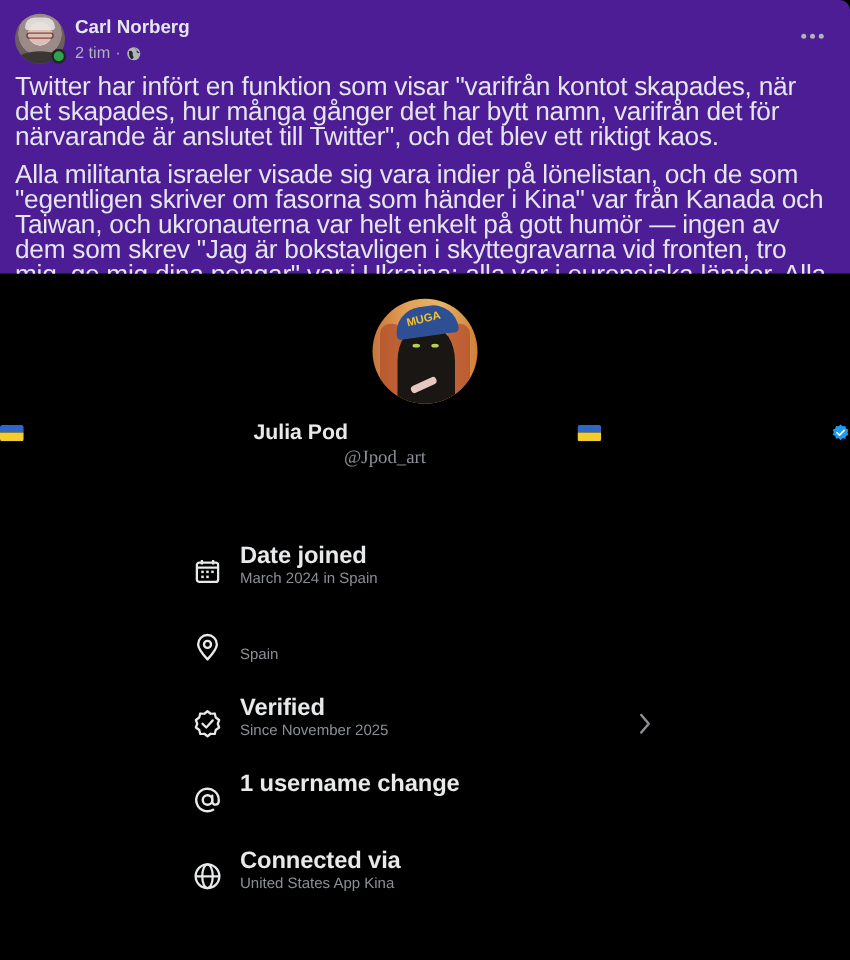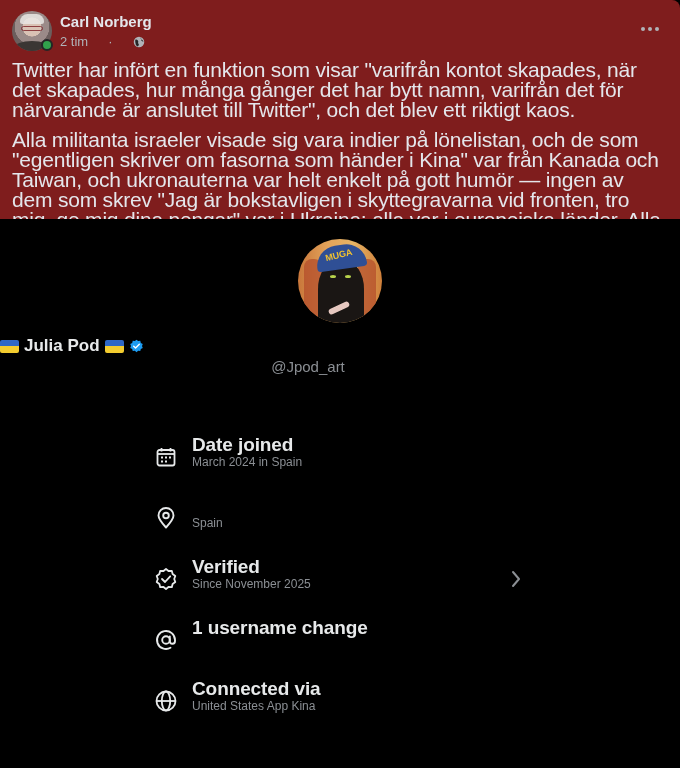--- a/index.html
+++ b/index.html
@@ -1,39 +1,39 @@
 <!DOCTYPE html>
 <html><head>
   <meta charset="utf-8">
   <style>
     * { box-sizing: border-box; margin: 0; padding: 0; }
     html, body { width: 680px; height: 768px; background: #000; overflow: hidden; }
     body { font-family: "Liberation Sans", sans-serif; position: relative; }
 
     .post-card {
       position: absolute; left: 0; top: 0; width: 680px; height: 219px;
-      background: #7f1d1d; border-top-right-radius: 8px;
+      background: #4c1d95; border-top-right-radius: 8px;
     }
     .post-header { position: absolute; left: 12px; top: 11px; height: 40px; width: 656px; }
     .avatar {
       position: absolute; left: 0; top: 0; width: 40px; height: 40px; border-radius: 50%;
       background: radial-gradient(circle at 50% 40%, #d9c2b5 0 30%, #9a8a88 31% 55%, #6b5e5d 56% 100%);
       overflow: hidden;
     }
     .avatar .glasses { position: absolute; left: 9px; top: 15px; width: 22px; height: 5px; border: 1.5px solid #7a1f26; border-radius: 3px; opacity: .8; }
     .avatar .hair { position: absolute; left: 8px; top: 3px; width: 24px; height: 10px; background: #e9e6e4; border-radius: 12px 12px 4px 4px; opacity: .85; }
     .avatar .shirt { position: absolute; left: 2px; top: 30px; width: 36px; height: 14px; background: #3a3634; border-radius: 50% 50% 0 0; }
     .online-dot {
       position: absolute; left: 29px; top: 28px; width: 12px; height: 12px; border-radius: 50%;
       background: #31a24c; border: 2px solid #242526;
     }
     .author-name {
       position: absolute; left: 48px; top: 2px; color: #e4e6eb; font-weight: bold; font-size: 15px;
     }
-    .meta-line { position: absolute; left: 48px; top: 23px; color: #b0b3b8; font-size: 13px; display: flex; align-items: center; gap: 20px; }
+    .meta-line { position: absolute; left: 48px; top: 23px; color: #b0b3b8; font-size: 13px; display: flex; align-items: flex-end; gap: 4px; }
     .globe-small { width: 12px; height: 12px; display: inline-block; }
     .more-button {
       position: absolute; right: 0; top: 4px; width: 36px; height: 28px; display: flex; align-items: center; justify-content: center; gap: 3px; cursor: pointer;
     }
     .more-button span { width: 4px; height: 4px; border-radius: 50%; background: #b0b3b8; }
 
     .post-text {
       position: absolute; left: 12px; top: 60px; width: 656px; color: #e4e6eb; font-size: 21px; line-height: 20px;
       letter-spacing: -0.2px;
     }
@@ -47,28 +47,28 @@
     }
     .profile-pic .bg-red { position: absolute; left: 6px; top: 20px; width: 18px; height: 60px; background: #b24a2a; border-radius: 8px; opacity: .7; }
     .profile-pic .bg-red2 { position: absolute; right: 6px; top: 20px; width: 18px; height: 60px; background: #b24a2a; border-radius: 8px; opacity: .7; }
     .profile-pic .cat { position: absolute; left: 20px; top: 22px; width: 46px; height: 70px; background: #1a1614; border-radius: 40% 40% 20% 20%; }
     .profile-pic .cap { position: absolute; left: 18px; top: 6px; width: 50px; height: 24px; background: #2f4f95; border-radius: 24px 24px 4px 4px; transform: rotate(-8deg); }
     .profile-pic .cap-text { position: absolute; left: 27px; top: 11px; color: #f2c230; font-weight: bold; font-size: 9px; transform: rotate(-14deg); }
     .profile-pic .eye { position: absolute; top: 36px; width: 6px; height: 3px; background: #b8d24c; border-radius: 50%; }
     .profile-pic .paw { position: absolute; left: 30px; top: 66px; width: 22px; height: 6px; background: #e6c8c0; border-radius: 3px; transform: rotate(-25deg); }
 
     .display-name-row {
-      position: absolute; left: 0; top: 336px; width: 680px; display: flex; justify-content: flex-start; align-items: center; gap: 5px;
+      position: absolute; left: 0; top: 336px; width: 680px; display: flex; justify-content: space-between; align-items: center; gap: 5px;
     }
     .flag { width: 19px; height: 13px; display: inline-block; border-radius: 2px; overflow: hidden; }
     .flag .top { height: 50%; background: #2e67c6; }
     .flag .bot { height: 50%; background: #f3cc2f; }
     .display-name { color: #e7e9ea; font-weight: bold; font-size: 17px; }
     .verified-badge { width: 15px; height: 15px; }
-    .handle { position: absolute; left: 0; top: 358px; width: 616px; text-align: center; color: #8b8f94; font-size: 15px; }
+    .handle { position: absolute; left: 0; top: 358px; width: 616px; text-align: center; color: #8b8f94; font-size: 15px; font-family: Liberation Serif, serif; }
 
     .info-row { position: absolute; left: 150px; width: 380px; height: 46px; }
     .info-icon { position: absolute; left: 4px; top: 11px; width: 24px; height: 24px; }
     .info-title { position: absolute; left: 42px; top: 0; color: #e7e9ea; font-size: 19px; font-weight: bold; letter-spacing: -0.1px; }
     .info-sub { position: absolute; left: 42px; top: 21px; color: #8b8f94; font-size: 12px; }
     .chevron { position: absolute; right: 6px; top: 11px; width: 16px; height: 24px; }
   </style>
 </head>
 <body>
 

